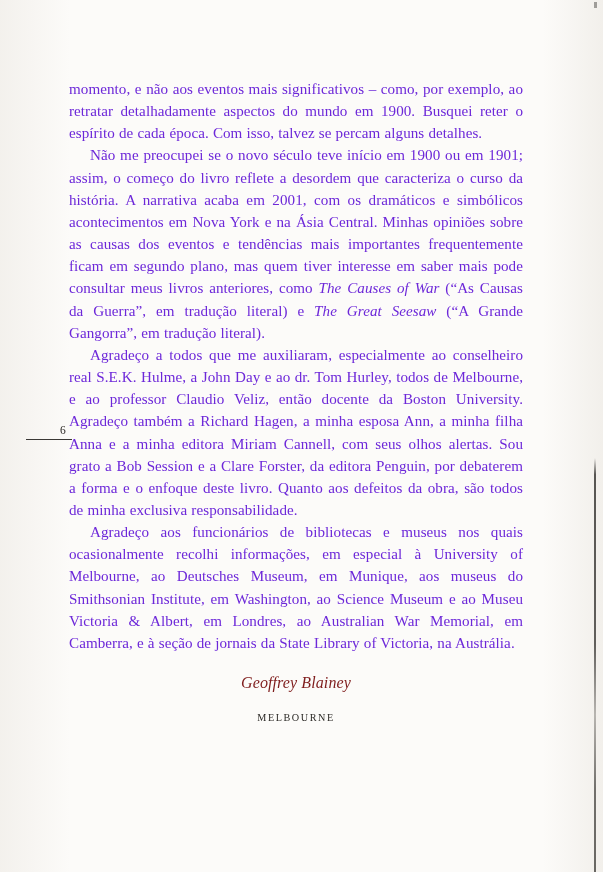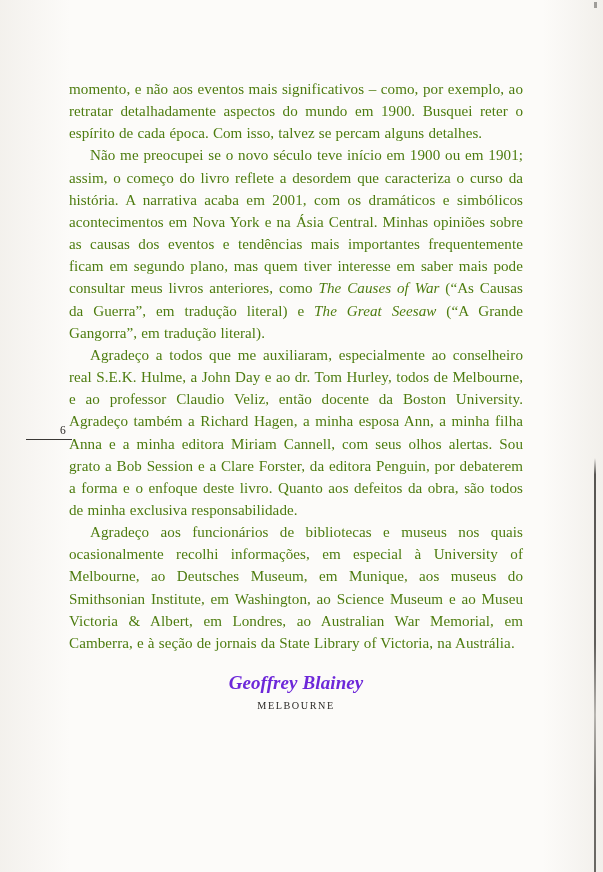--- a/index.html
+++ b/index.html
@@ -84,21 +84,21 @@
     position: absolute;
     left: 69px;
     top: 78px;
     width: 454px;
   }
 
   .para {
     margin: 0;
     font-size: 15.1px;
     line-height: 22.15px;
-    color: #4d7c0f;
+    color: #6d28d9;
     text-align: justify;
     text-justify: inter-word;
     word-spacing: 0.02em;
     letter-spacing: 0.004em;
     -webkit-font-smoothing: antialiased;
   }
   .para.indent {
     text-indent: 21px;
   }
   .para em, .title-italic {
@@ -108,29 +108,28 @@
   #signature-block {
     position: absolute;
     left: 69px;
     top: 673px;
     width: 454px;
     text-align: center;
   }
   #signature-name {
     display: block;
     font-style: italic;
-    font-size: 19px;
+    font-size: 16px;
     line-height: 20px;
-    color: #6d28d9;
+    color: #7f1d1d;
     letter-spacing: 0.1px;
-    font-weight: bold;
   }
   #signature-city {
     display: block;
-    margin-top: 6px;
+    margin-top: 18px;
     font-size: 10.2px;
     line-height: 13px;
     color: #2b2926;
     letter-spacing: 1.55px;
     font-variant: small-caps;
   }
 </style>
 </head>
 <body>
 

